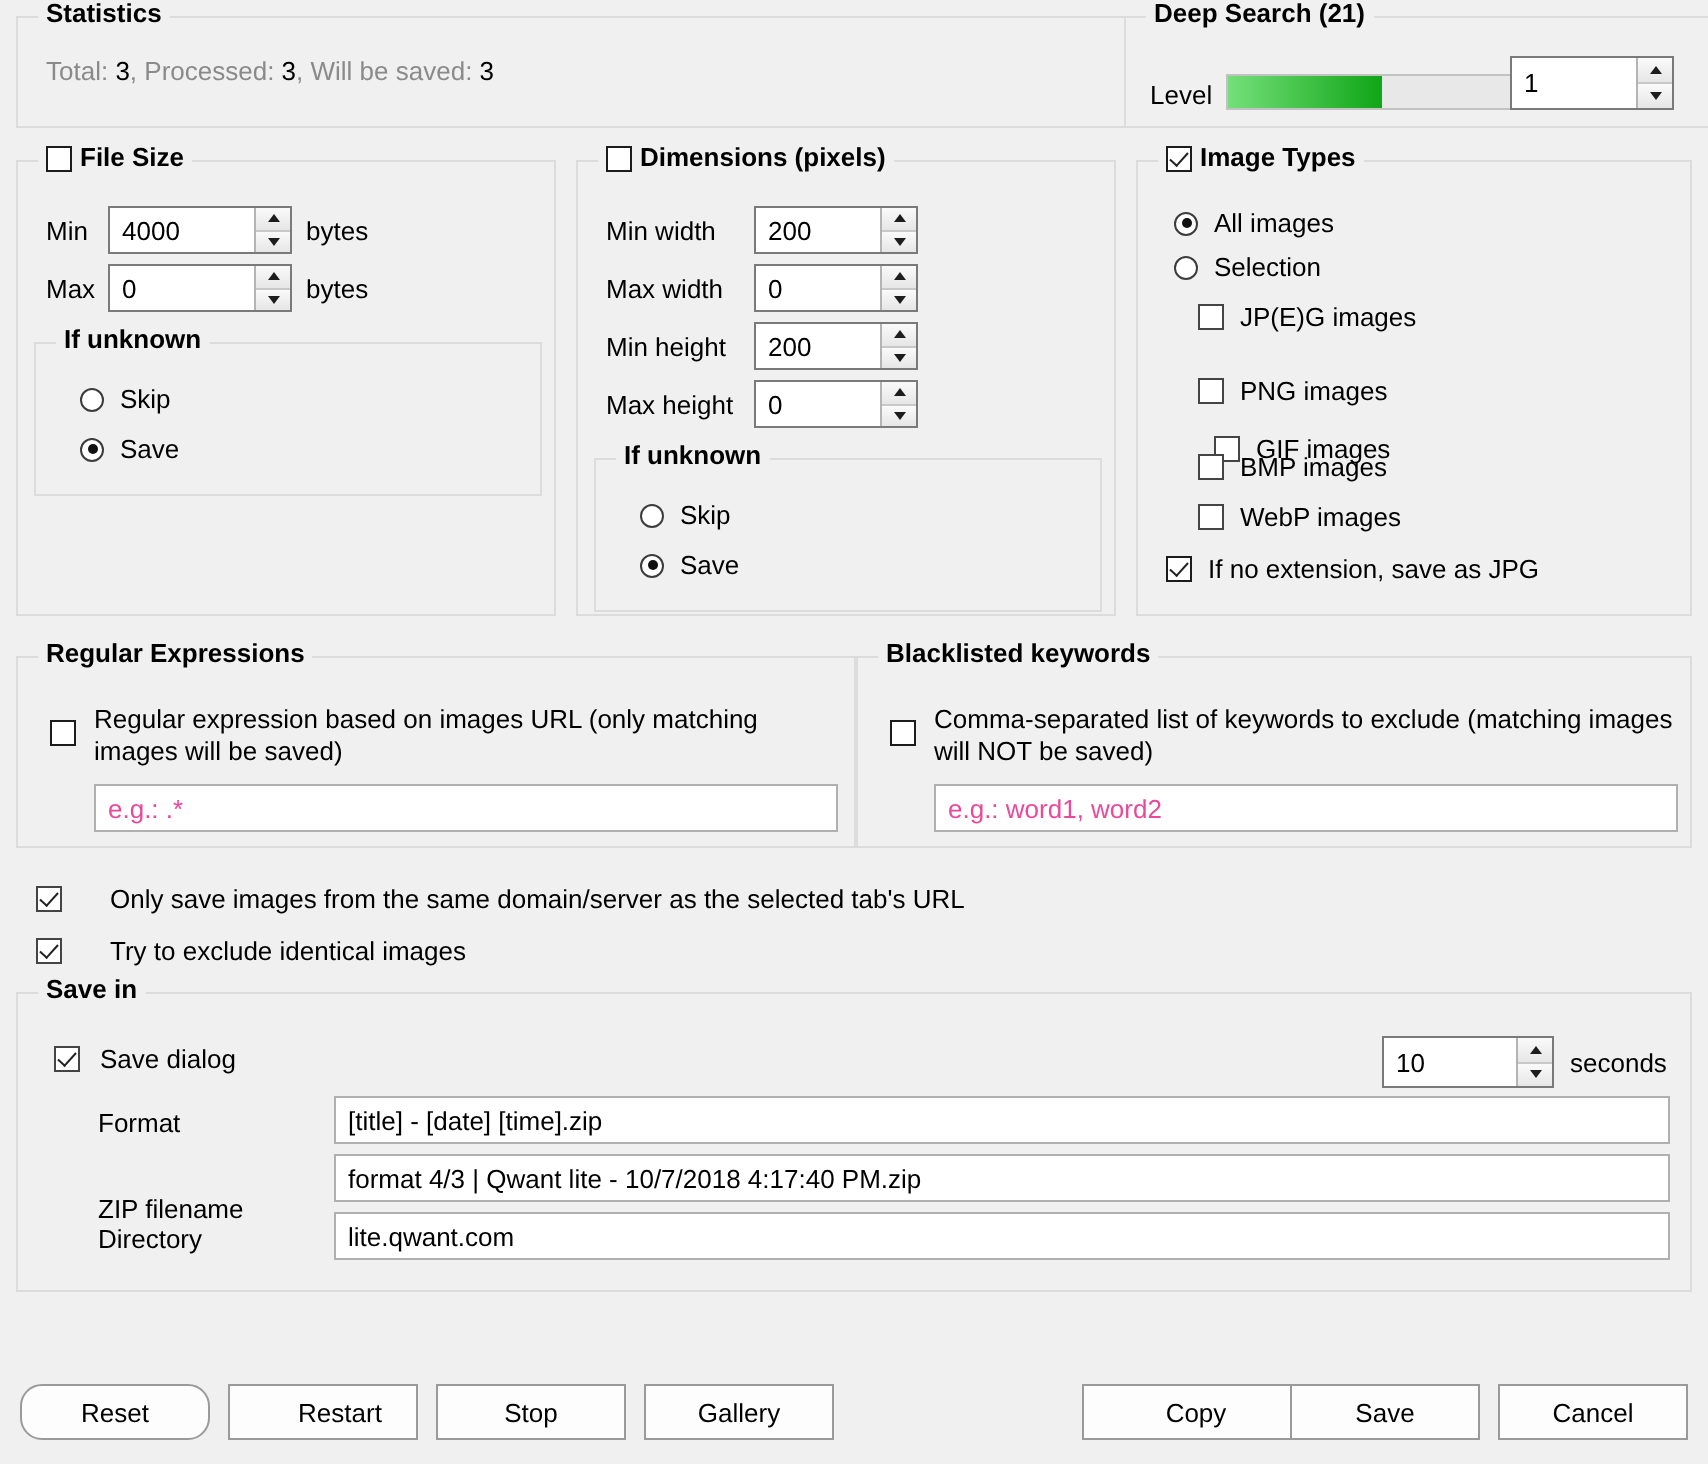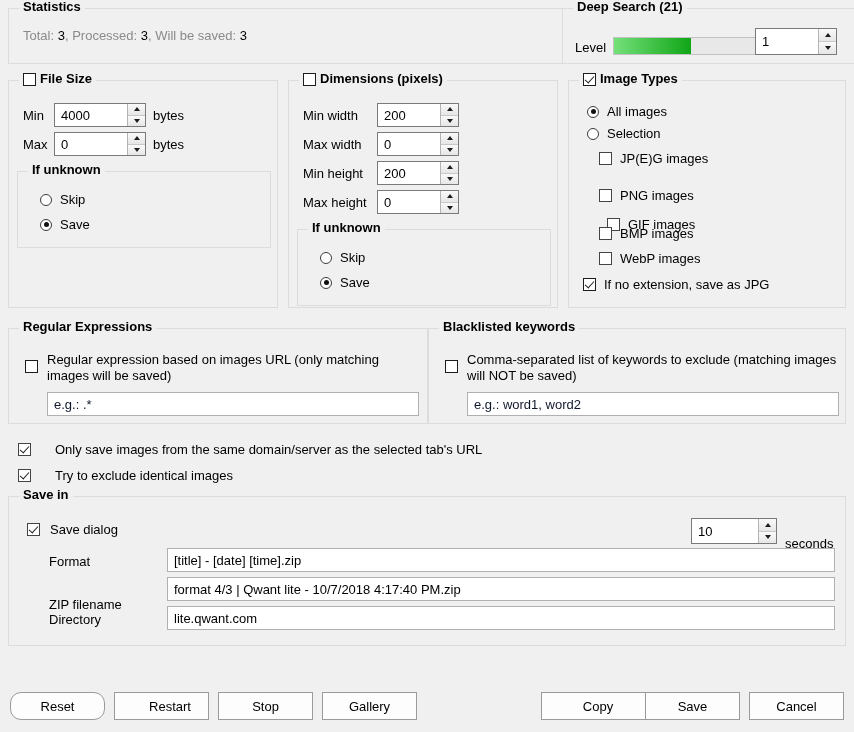--- a/index.html
+++ b/index.html
@@ -160,21 +160,21 @@
     background: #fff;
     display: flex;
     align-items: center;
     padding: 0 6px;
     font-size: 13px;
     height: 24px;
     color: #000;
     overflow: hidden;
     white-space: nowrap;
   }
-  .tinput.placeholder { color: #0f172a; }
+  .tinput.placeholder { color: #ec4899; }
 
   
   .lbl {
     position: absolute;
     white-space: nowrap;
     font-size: 13px;
     color: #000;
   }
   .lbl.grey { color: #8a8a8a; }
 
@@ -423,21 +423,21 @@
       <span>Save dialog</span>
     </div>
 
     <div class="spin" style="left:682px; top:21px; width:86px; height:26px;">
       <div class="val">10</div>
       <div class="btns">
         <div class="up"></div>
         <div class="dn"></div>
       </div>
     </div>
-    <div class="lbl" style="left:776px; top:27px;margin-top:12px;">seconds</div>
+    <div class="lbl" style="left:776px; top:27px;">seconds</div>
 
     <div class="lbl" style="left:40px; top:57px;">Format</div>
     <div class="tinput" style="left:158px; top:51px; width:668px; height:24px;">[title] - [date] [time].zip</div>
 
     <div class="lbl" style="left:40px; top:100px;">ZIP filename</div>
     <div class="tinput" style="left:158px; top:80px; width:668px; height:24px;">format 4/3 | Qwant lite - 10/7/2018 4:17:40 PM.zip</div>
 
     <div class="lbl" style="left:40px; top:115px;">Directory</div>
     <div class="tinput" style="left:158px; top:109px; width:668px; height:24px;">lite.qwant.com</div>
   </div>

